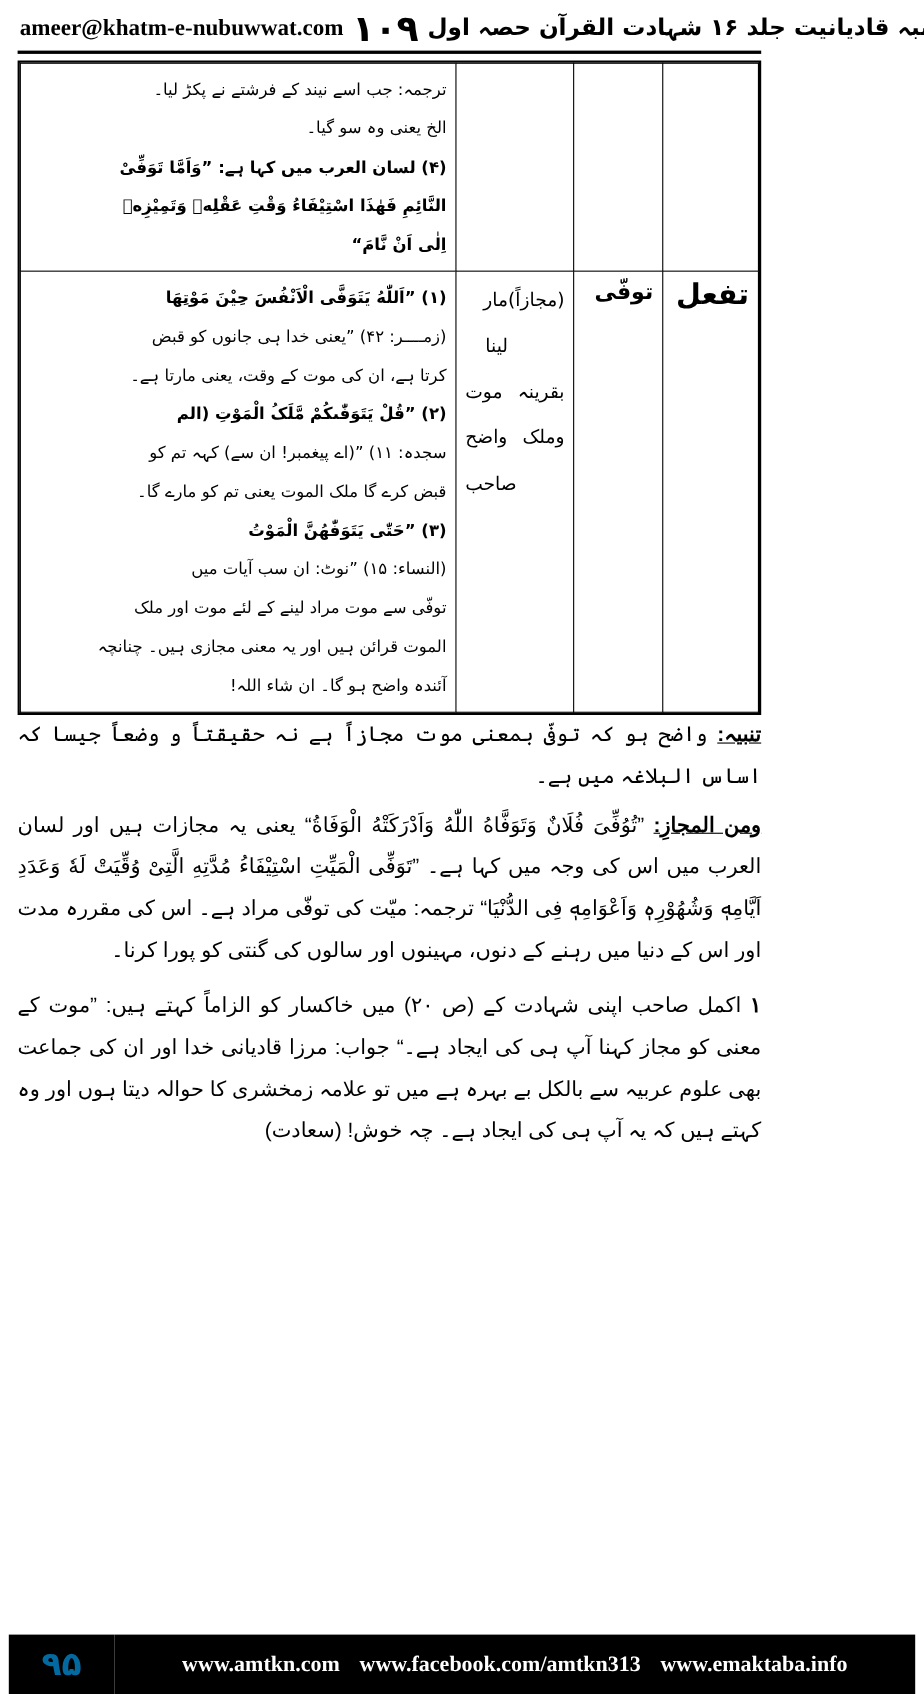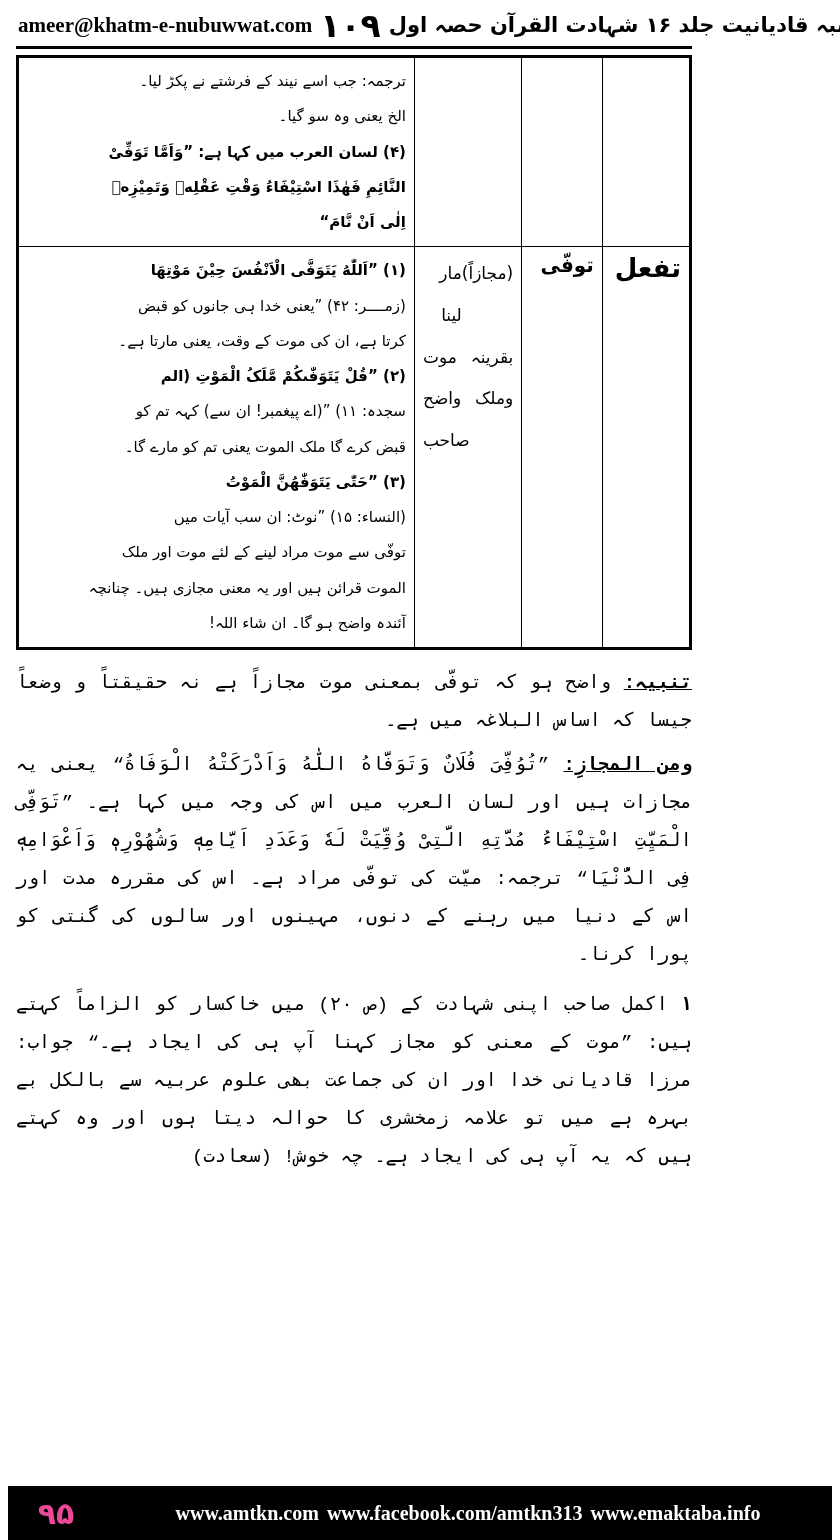--- a/index.html
+++ b/index.html
@@ -114,24 +114,24 @@
   }
   .body-text .ar {
     font-weight: bold;
   }
   .seg {
     display: block;
   }
 
   
   .below {
-    margin: 14px 16px 0 16px;
+    margin: 0 16px 0 16px;
     direction: rtl;
     text-align: justify;
-    font-family: Liberation Mono, monospace;
+    font-family: Liberation Sans, sans-serif;
   }
   .para {
     font-size: 19px;
     line-height: 2.0;
     margin-bottom: 12px;
     text-align: justify;
   }
   .para.tight { margin-bottom: 6px; }
   .u { text-decoration: underline; font-weight: bold; }
   .b { font-weight: bold; }
@@ -142,37 +142,37 @@
     left: 0;
     bottom: 0;
     width: 840px;
     height: 54px;
     display: flex;
     align-items: stretch;
   }
   .footer-pageno {
     width: 96px;
     background: #000;
-    color: #ec4899;
+    color: #0369a1;
     display: flex;
     align-items: center;
     justify-content: center;
     font-size: 30px;
     font-weight: bold;
     margin-left: 8px;
     direction: rtl;
   }
   .footer-links {
     flex: 1;
     background: #000;
     color: #fff;
     display: flex;
     align-items: center;
     justify-content: center;
-    gap: 8px;
+    gap: 18px;
     font-family: "Liberation Serif", serif;
     font-size: 20px;
     font-weight: bold;
     margin-right: 8px;
   }
   .footer-links a {
     color: #fff;
     text-decoration: none;
   }
 </style>

